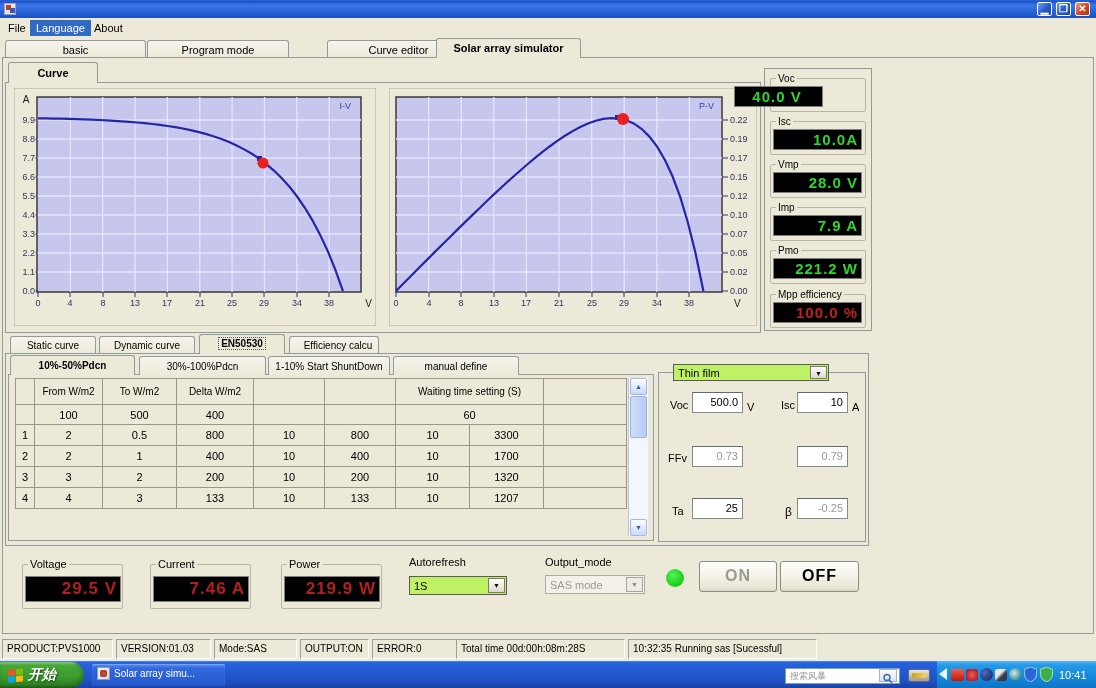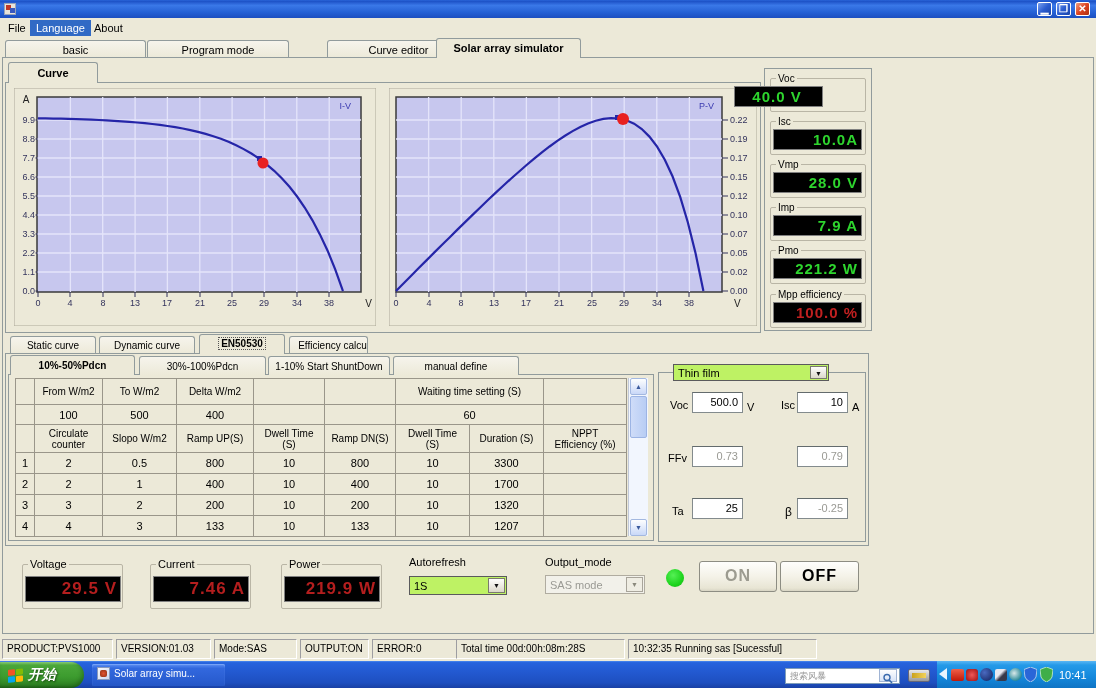--- a/index.html
+++ b/index.html
@@ -235,21 +235,21 @@
 <div class="abs lfs" style="left:770px;top:250px;width:94px;height:32px;"></div>
 <div class="abs" style="left:776px;top:245px;font-size:10px;background:#ece9d8;padding:0 2px;z-index:2;white-space:nowrap;">Pmo</div>
 <div class="abs ledbox" style="left:773px;top:258px;"><span class="ledtxt">221.2 W</span></div>
 <div class="abs lfs" style="left:770px;top:294px;width:94px;height:32px;"></div>
 <div class="abs" style="left:776px;top:289px;font-size:10px;background:#ece9d8;padding:0 2px;z-index:2;white-space:nowrap;">Mpp efficiency</div>
 <div class="abs ledbox" style="left:773px;top:302px;"><span class="ledtxt" style="color:#c02020;">100.0 %</span></div>
 
   <div class="abs tab2" style="left:10px;width:86px;">Static curve</div>
   <div class="abs tab2" style="left:99px;width:96px;">Dynamic curve</div>
   <div class="abs tab2" id="en50530" style="left:199px;width:86px;"><span>EN50530</span></div>
-  <div class="abs tab2" style="left:289px;width:79px;padding-left:8px;">Efficiency calcu</div>
+  <div class="abs tab2" style="left:289px;width:90px;padding-left:8px;">Efficiency calcu</div>
   <div class="abs" id="enpage"></div>
   <div class="abs tab3" id="t3a" style="left:10px;width:125px;">10%-50%Pdcn</div>
   <div class="abs tab3" style="left:139px;width:127px;">30%-100%Pdcn</div>
   <div class="abs tab3" style="left:268px;width:122px;">1-10% Start ShuntDown</div>
   <div class="abs tab3" style="left:393px;width:126px;">manual define</div>
   <div class="abs" id="tablebox"></div>
   <table style="position:absolute;left:15px;top:378px;border-collapse:collapse;table-layout:fixed;font-size:10px;color:#000;">
       <colgroup>
         <col style="width:19px;">
         <col style="width:68px;">
@@ -274,31 +274,20 @@
         </tr>
         <tr style="height:20px;font-size:11px;">
           <td style="border:1px solid #9a968a;text-align:center;padding:0;overflow:hidden;white-space:nowrap;"></td>
           <td style="border:1px solid #9a968a;text-align:center;padding:0;overflow:hidden;white-space:nowrap;">100</td>
           <td style="border:1px solid #9a968a;text-align:center;padding:0;overflow:hidden;white-space:nowrap;">500</td>
           <td style="border:1px solid #9a968a;text-align:center;padding:0;overflow:hidden;white-space:nowrap;">400</td>
           <td style="border:1px solid #9a968a;text-align:center;padding:0;overflow:hidden;white-space:nowrap;"></td>
           <td style="border:1px solid #9a968a;text-align:center;padding:0;overflow:hidden;white-space:nowrap;"></td>
           <td colspan="2" style="border:1px solid #9a968a;text-align:center;padding:0;overflow:hidden;white-space:nowrap;">60</td>
           <td style="border:1px solid #9a968a;text-align:center;padding:0;overflow:hidden;white-space:nowrap;"></td>
-        </tr>
-        <tr style="height:28px;">
-          <td style="border:1px solid #9a968a;text-align:center;padding:0;overflow:hidden;white-space:nowrap;"></td>
-          <td style="border:1px solid #9a968a;text-align:center;padding:0;overflow:hidden;white-space:nowrap;">Circulate<br>counter</td>
-          <td style="border:1px solid #9a968a;text-align:center;padding:0;overflow:hidden;white-space:nowrap;">Slopo W/m2</td>
-          <td style="border:1px solid #9a968a;text-align:center;padding:0;overflow:hidden;white-space:nowrap;">Ramp UP(S)</td>
-          <td style="border:1px solid #9a968a;text-align:center;padding:0;overflow:hidden;white-space:nowrap;">Dwell Time<br>(S)</td>
-          <td style="border:1px solid #9a968a;text-align:center;padding:0;overflow:hidden;white-space:nowrap;">Ramp DN(S)</td>
-          <td style="border:1px solid #9a968a;text-align:center;padding:0;overflow:hidden;white-space:nowrap;">Dwell Time<br>(S)</td>
-          <td style="border:1px solid #9a968a;text-align:center;padding:0;overflow:hidden;white-space:nowrap;">Duration (S)</td>
-          <td style="border:1px solid #9a968a;text-align:center;padding:0;overflow:hidden;white-space:nowrap;">NPPT<br>Efficiency (%)</td>
         </tr>
         <tr style="height:21px;font-size:11px;">
           <td style="border:1px solid #9a968a;text-align:center;padding:0;overflow:hidden;white-space:nowrap;">1</td>
           <td style="border:1px solid #9a968a;text-align:center;padding:0;overflow:hidden;white-space:nowrap;">2</td>
           <td style="border:1px solid #9a968a;text-align:center;padding:0;overflow:hidden;white-space:nowrap;">0.5</td>
           <td style="border:1px solid #9a968a;text-align:center;padding:0;overflow:hidden;white-space:nowrap;">800</td>
           <td style="border:1px solid #9a968a;text-align:center;padding:0;overflow:hidden;white-space:nowrap;">10</td>
           <td style="border:1px solid #9a968a;text-align:center;padding:0;overflow:hidden;white-space:nowrap;">800</td>
           <td style="border:1px solid #9a968a;text-align:center;padding:0;overflow:hidden;white-space:nowrap;">10</td>
           <td style="border:1px solid #9a968a;text-align:center;padding:0;overflow:hidden;white-space:nowrap;">3300</td>

